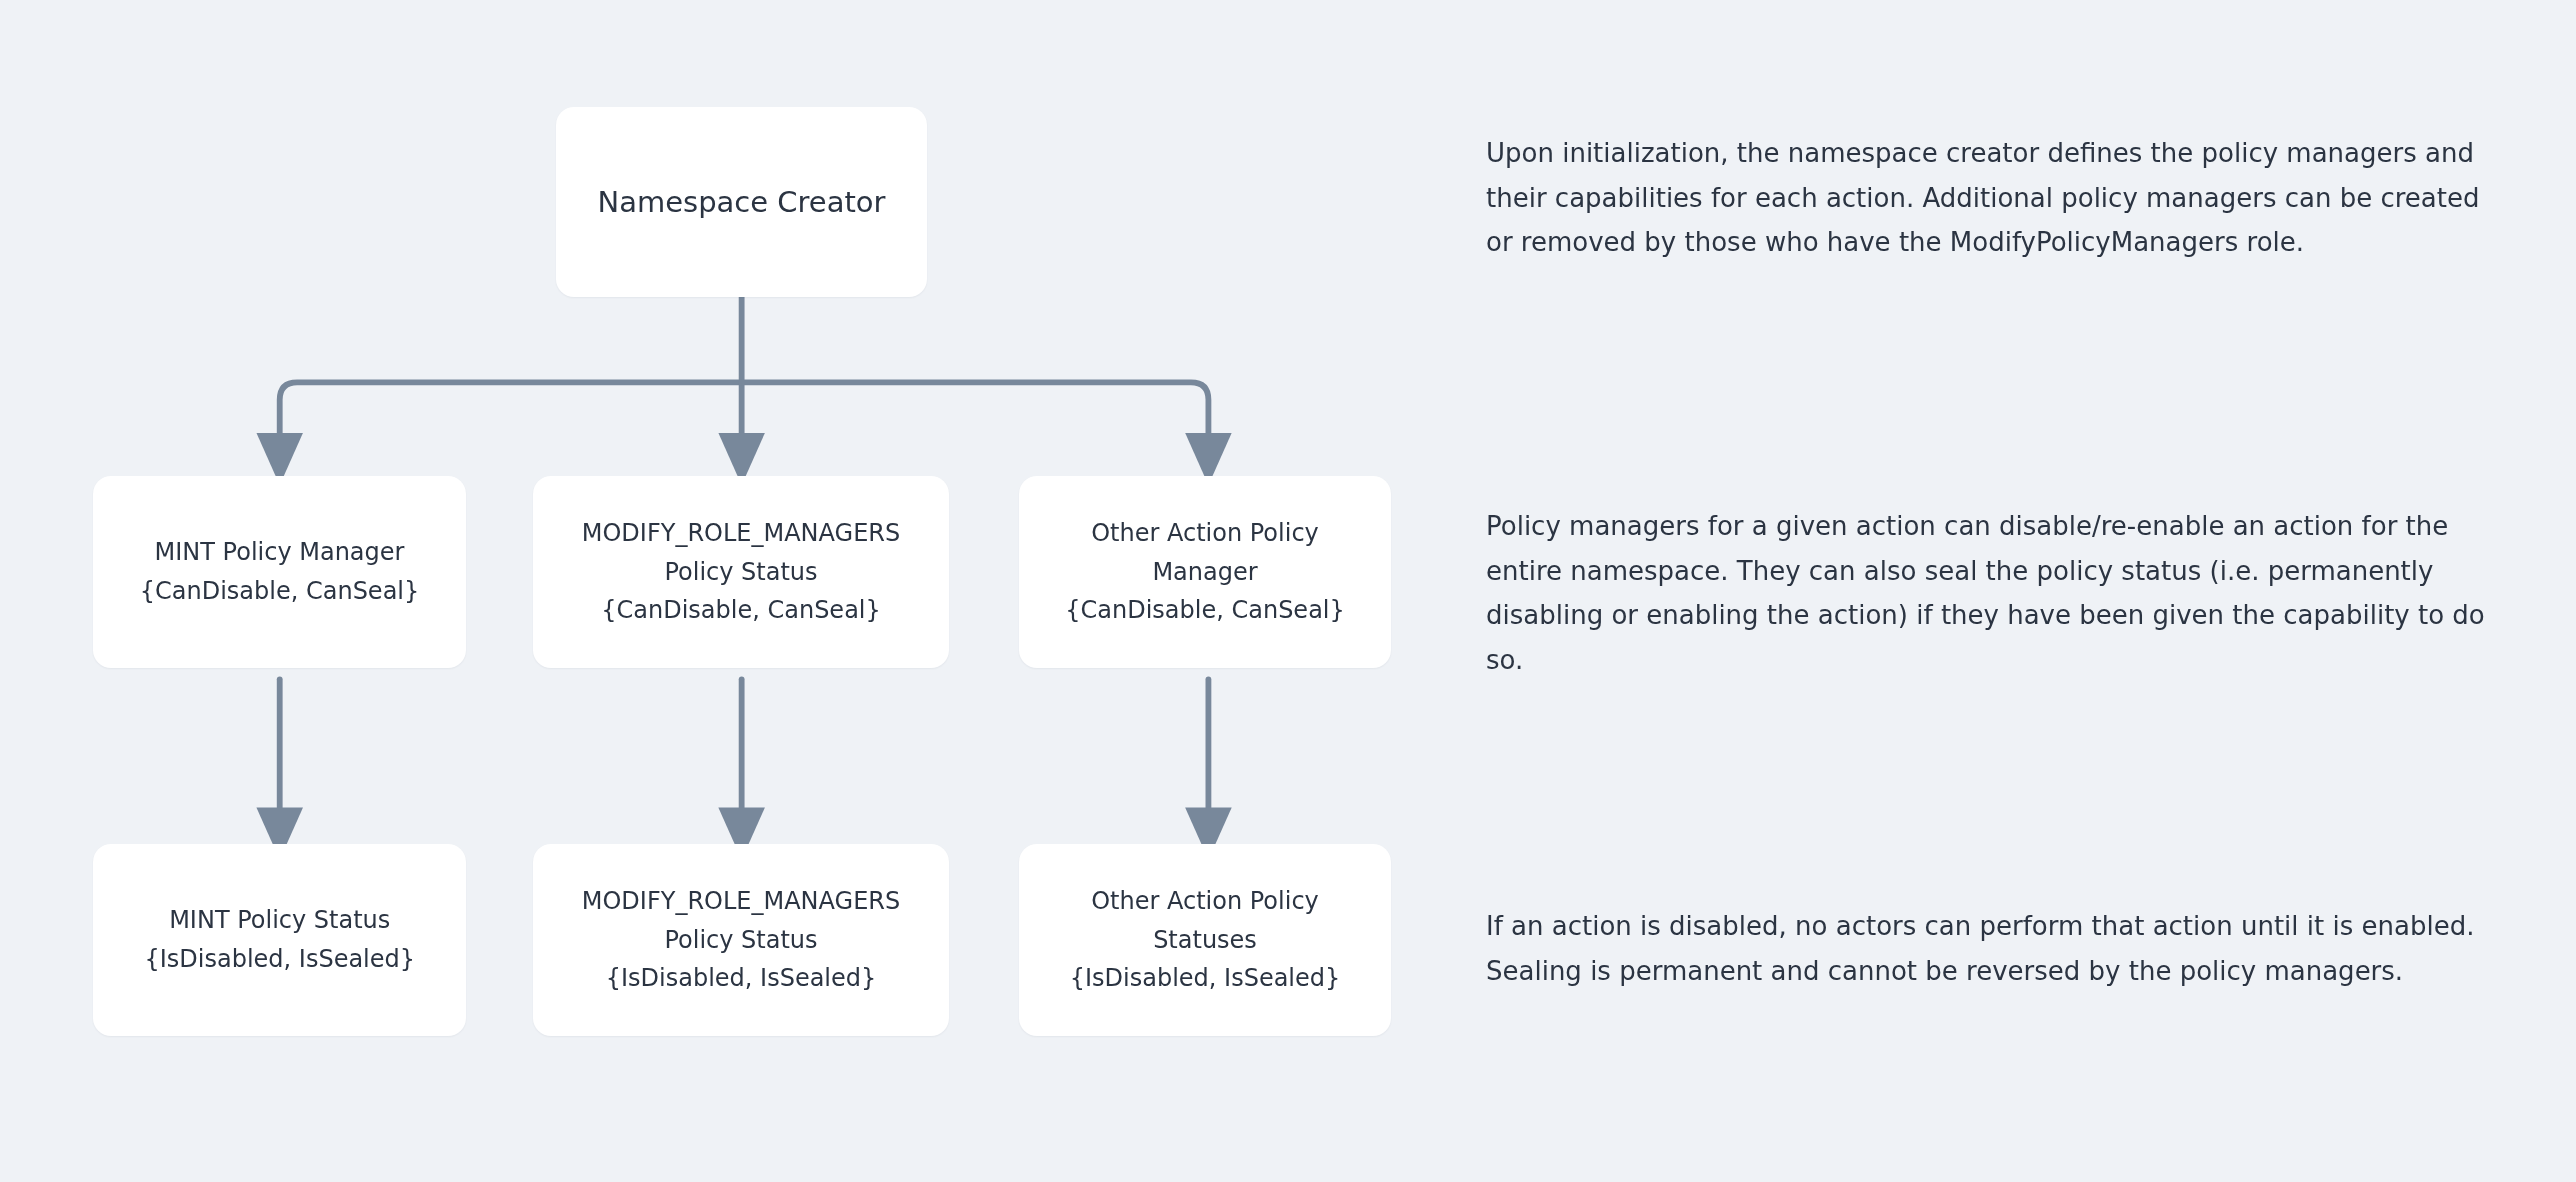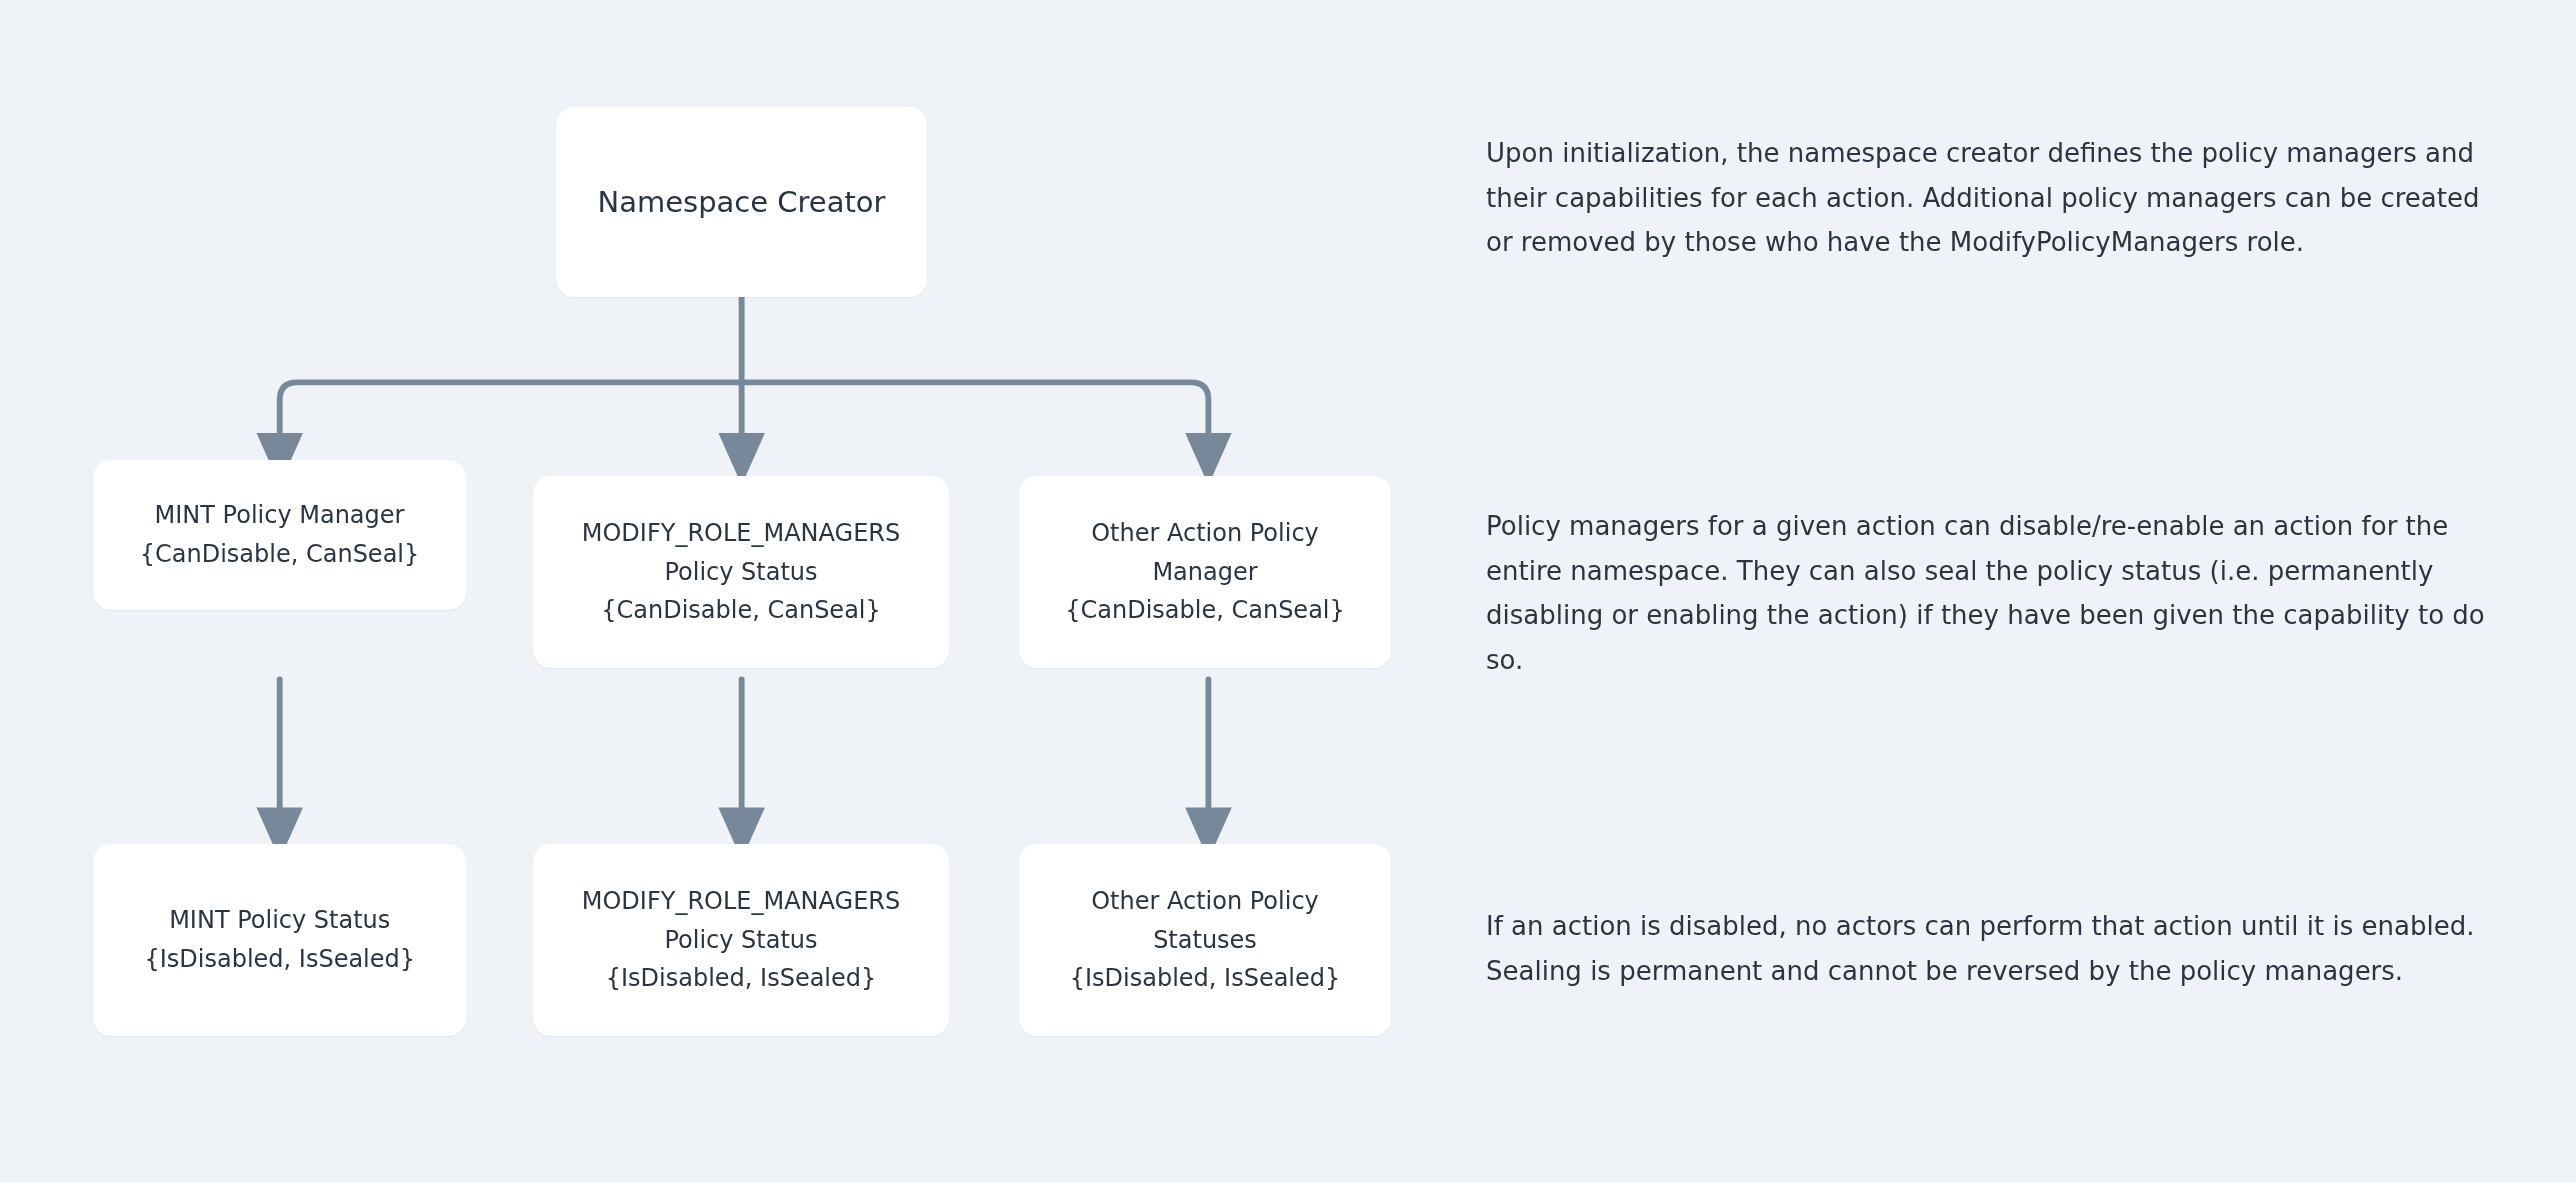--- a/index.html
+++ b/index.html
@@ -44,23 +44,23 @@
   #node-root {
     left: 556px;
     top: 107px;
     width: 371px;
     height: 190px;
   }
   #node-root .line { font-size: 29px; }
 
   #node-mint-manager {
     left: 93px;
-    top: 460px;
+    top: 476px;
     width: 373px;
-    height: 150px;
+    height: 192px;
   }
   #node-modify-manager {
     left: 533px;
     top: 476px;
     width: 416px;
     height: 192px;
   }
   #node-other-manager {
     left: 1019px;
     top: 476px;

